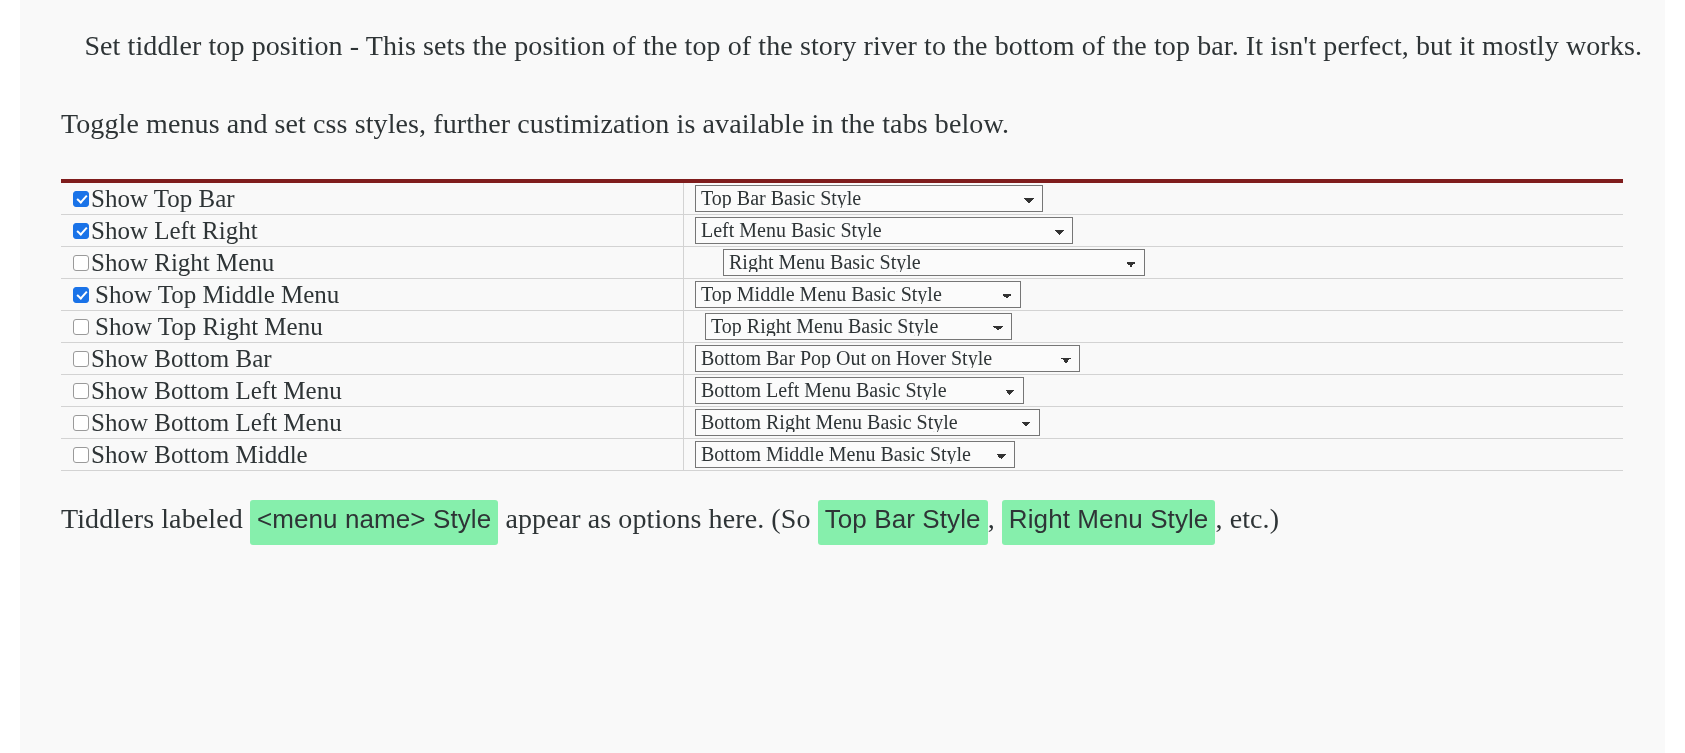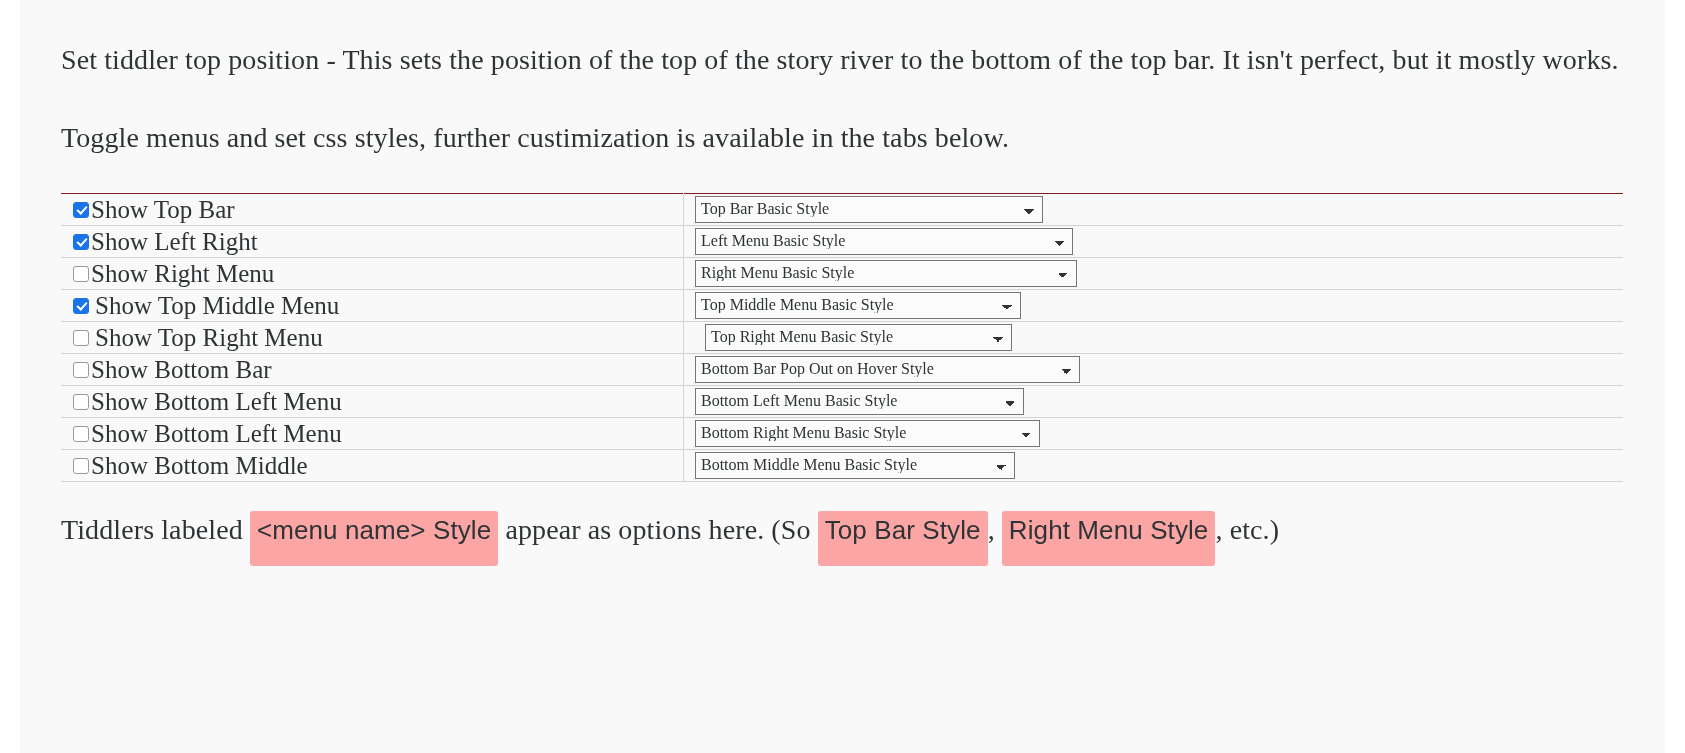--- a/index.html
+++ b/index.html
@@ -29,41 +29,41 @@
     top: 0;
     width: 1581px;
   }
   p.para {
     margin: 0;
     font-size: 28px;
     line-height: 1.85;
     color: #2e3436;
     letter-spacing: 0.1px;
   }
-  .p1 { padding-top: 34px; }
+  .p1 { padding-top: 20px; text-align: right; }
   .p2 { padding-top: 26px; }
   .p3 { padding-top: 22px; }
 
   
   table.opts {
     border-collapse: collapse;
     width: 1562px;
     margin-top: 29px;
     table-layout: fixed;
     background: #f9f9f9;
   }
   table.opts td {
     border: 1px solid #d3d3d3;
     border-left: none;
     border-right: none;
     padding: 0;
     height: 31px;
     vertical-align: middle;
   }
-  table.opts tr:first-child td { border-top: 1px solid #7f1d1d; margin-top: 48px; }
+  table.opts tr:first-child td { border-top: 4px solid #7f1d1d; margin-top: 48px; }
   table.opts td.c1 {
     width: 610px;
     border-right: 1px solid #d3d3d3;
     padding-left: 12px;
   }
   table.opts td.c2 {
     padding-left: 11px;
   }
   .cb-row {
     display: flex;
@@ -101,21 +101,21 @@
     border-width: 0 2px 2px 0;
     transform: rotate(42deg);
   }
   .cb-label {
     padding-left: 1px;
   }
   .cb-label.sp { padding-left: 5px; }
 
   select.style-select {
     font-family: "Liberation Serif", "DejaVu Serif", serif;
-    font-size: 16px;
+    font-size: 20px;
     line-height: 1;
     color: #2e3436;
     background: #fbfbfb;
     border: 1px solid #767676;
     border-radius: 0;
     padding: 1px 22px 1px 5px;
     height: 27px;
     box-sizing: border-box;
     -webkit-appearance: none;
     appearance: none;
@@ -123,23 +123,23 @@
       linear-gradient(45deg, transparent 50%, #333 50%),
       linear-gradient(135deg, #333 50%, transparent 50%);
     background-position:
       calc(100% - 13px) 12px,
       calc(100% - 8px) 12px;
     background-size: 5px 5px, 5px 5px;
     background-repeat: no-repeat;
   }
 
   code.hl {
-    background: #fca5a5;
+    background: #86efac;
     border-radius: 3px;
-    padding: 4px 7px 21px 7px;
+    padding: 4px 7px 11px 7px;
     font-family: "Liberation Sans", "DejaVu Sans", sans-serif;
     font-size: 26px;
     color: #2e3436;
     white-space: nowrap;
   }
   .p3 { font-family: "Liberation Serif", "DejaVu Serif", serif; }
 </style>
 </head>
 <body>
 
@@ -170,21 +170,21 @@
             </td>
             <td class="c2"><select class="style-select" style="width: 378px;"><option>Left Menu Basic Style</option></select></td>
           </tr>
           <tr>
             <td class="c1">
               <label class="cb-row">
                 <input type="checkbox" style="">
                 <span class="cb-label">Show Right Menu</span>
               </label>
             </td>
-            <td class="c2"><select class="style-select" style="width: 382px;"><option>Right Menu Basic Style</option></select></td>
+            <td class="c2"><select class="style-select" style="width: 422px; margin-left: 28px;"><option>Right Menu Basic Style</option></select></td>
           </tr>
           <tr>
             <td class="c1">
               <label class="cb-row">
                 <input type="checkbox" checked="" style="">
                 <span class="cb-label sp">Show Top Middle Menu</span>
               </label>
             </td>
             <td class="c2"><select class="style-select" style="width: 326px;"><option>Top Middle Menu Basic Style</option></select></td>
           </tr>

